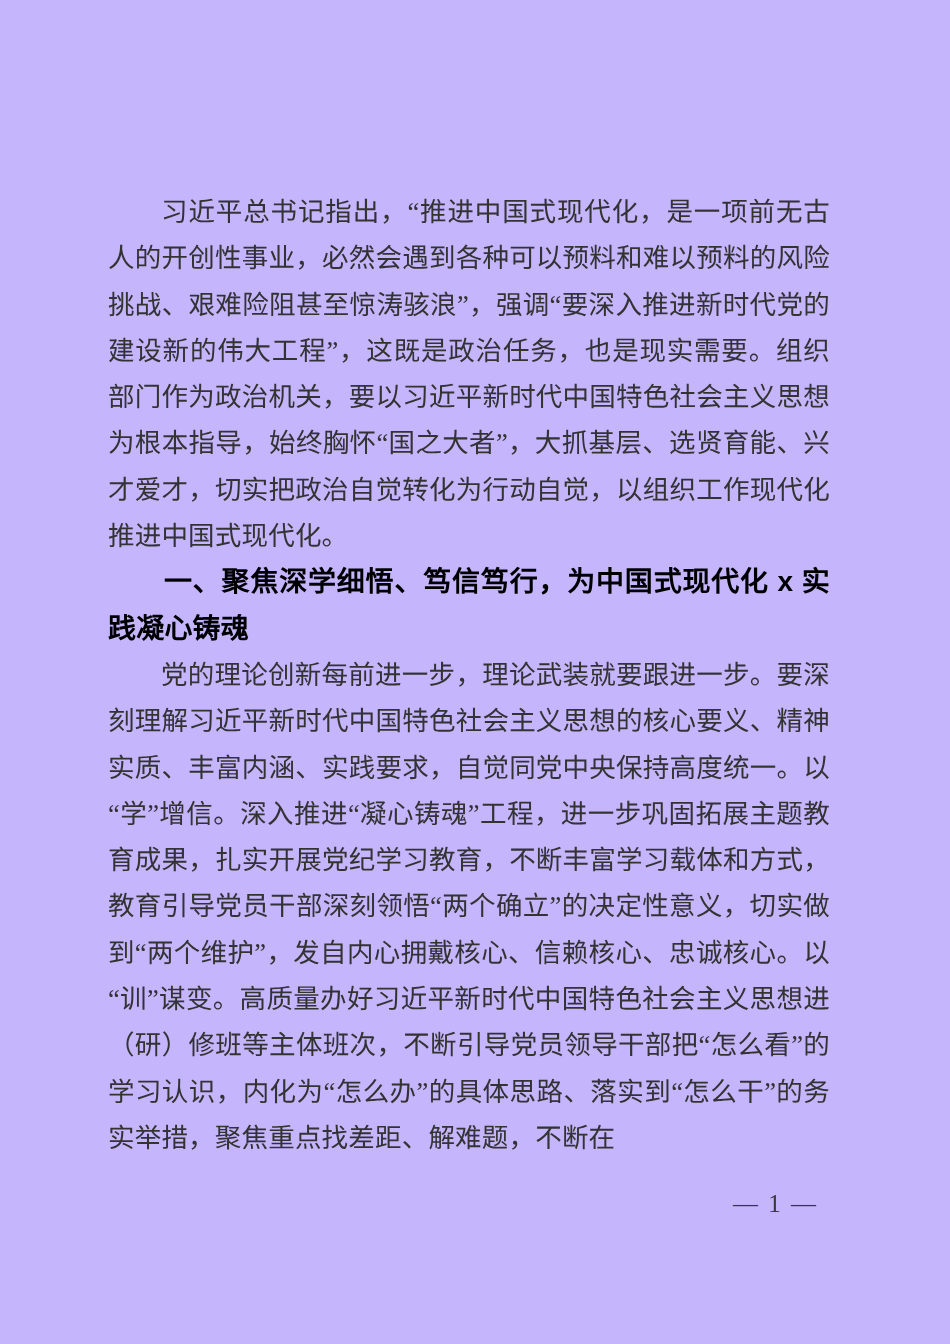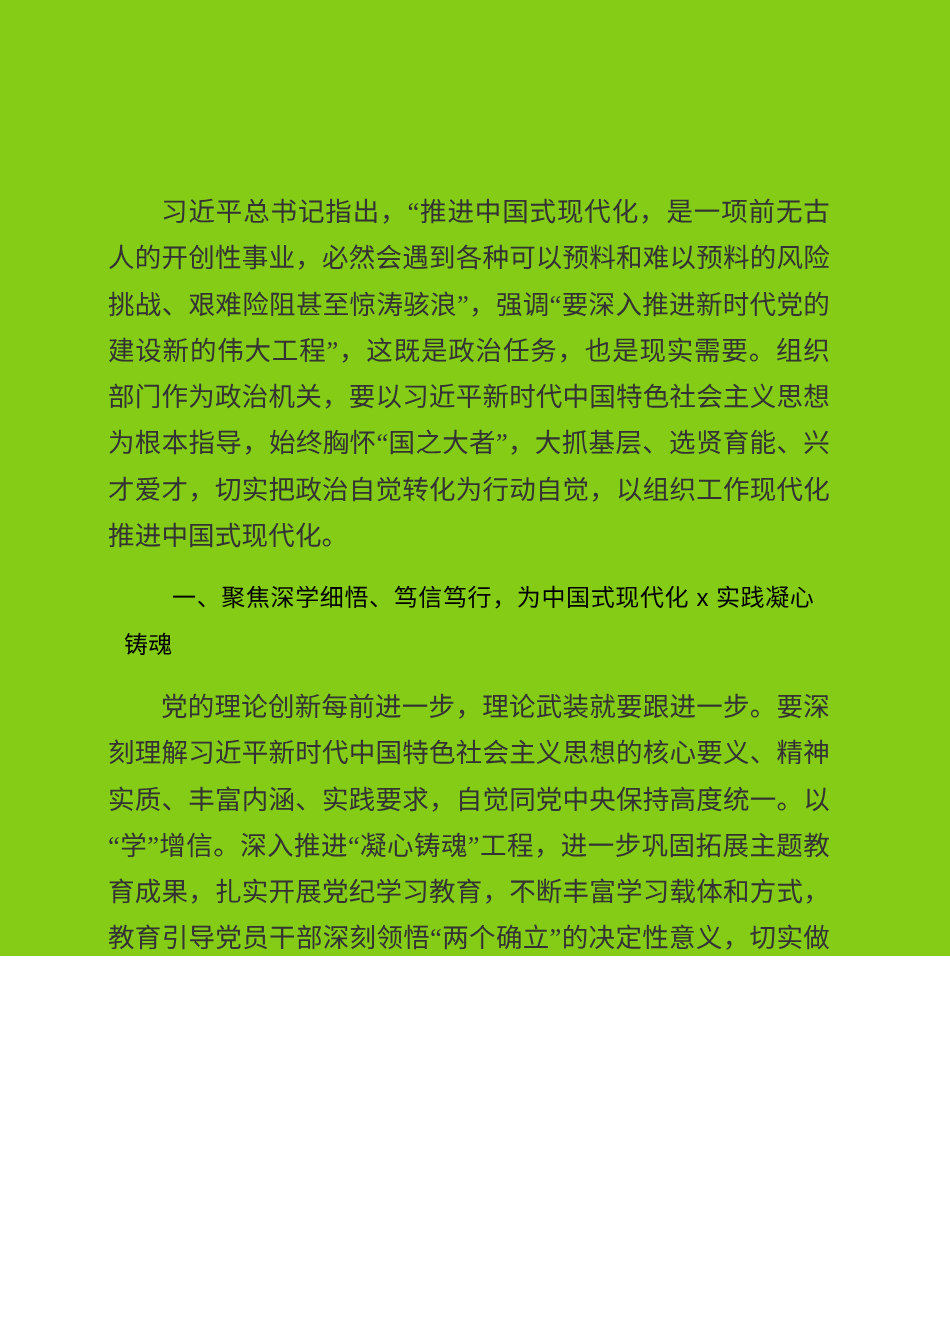--- a/index.html
+++ b/index.html
@@ -3,22 +3,22 @@
 <meta charset="utf-8">
 <style>
   html, body {
     margin: 0;
     padding: 0;
     background: #ffffff;
   }
   .page {
     position: relative;
     width: 950px;
-    height: 956px;
-    background: #84cc16;
+    height: 1344px;
+    background: #c4b5fd;
     overflow: hidden;
     font-family: "Liberation Serif", "DejaVu Serif", serif;
   }
   .doc-body {
     position: absolute;
     left: 108px;
     top: 189px;
     width: 722px;
   }
   .para {
@@ -26,26 +26,26 @@
     font-size: 26.5px;
     line-height: 46.3px;
     color: #333333;
     text-align: justify;
     text-justify: inter-character;
     text-indent: 2em;
     font-weight: 400;
     letter-spacing: 0.2px;
   }
   .heading {
-    margin: 16px;
+    margin: 0;
     font-family: "Liberation Sans", "DejaVu Sans", sans-serif;
-    font-size: 24px;
+    font-size: 28px;
     line-height: 46.3px;
     color: #000000;
-    font-weight: 400;
+    font-weight: 700;
     text-align: justify;
     text-justify: inter-character;
     text-indent: 2em;
     letter-spacing: 0.2px;
   }
   .page-number {
     position: absolute;
     top: 1188px;
     right: 132px;
     font-size: 25px;

